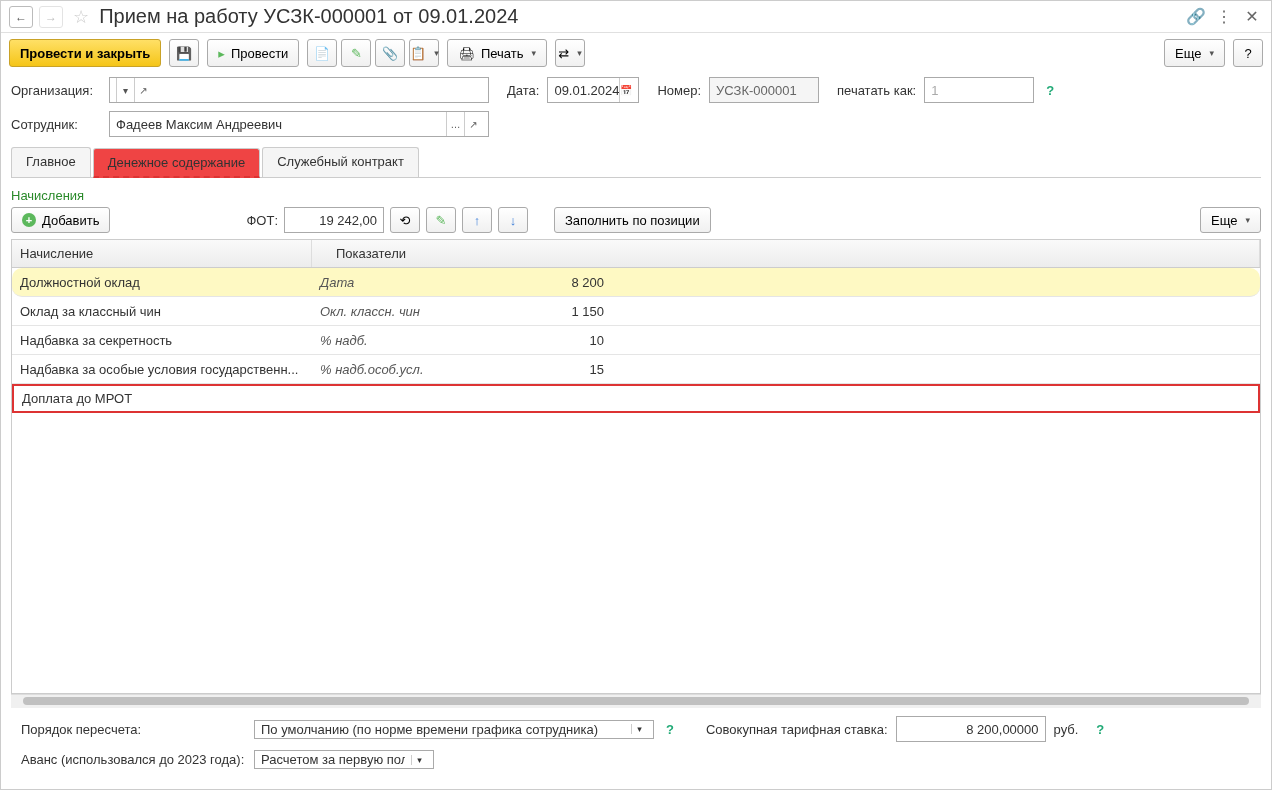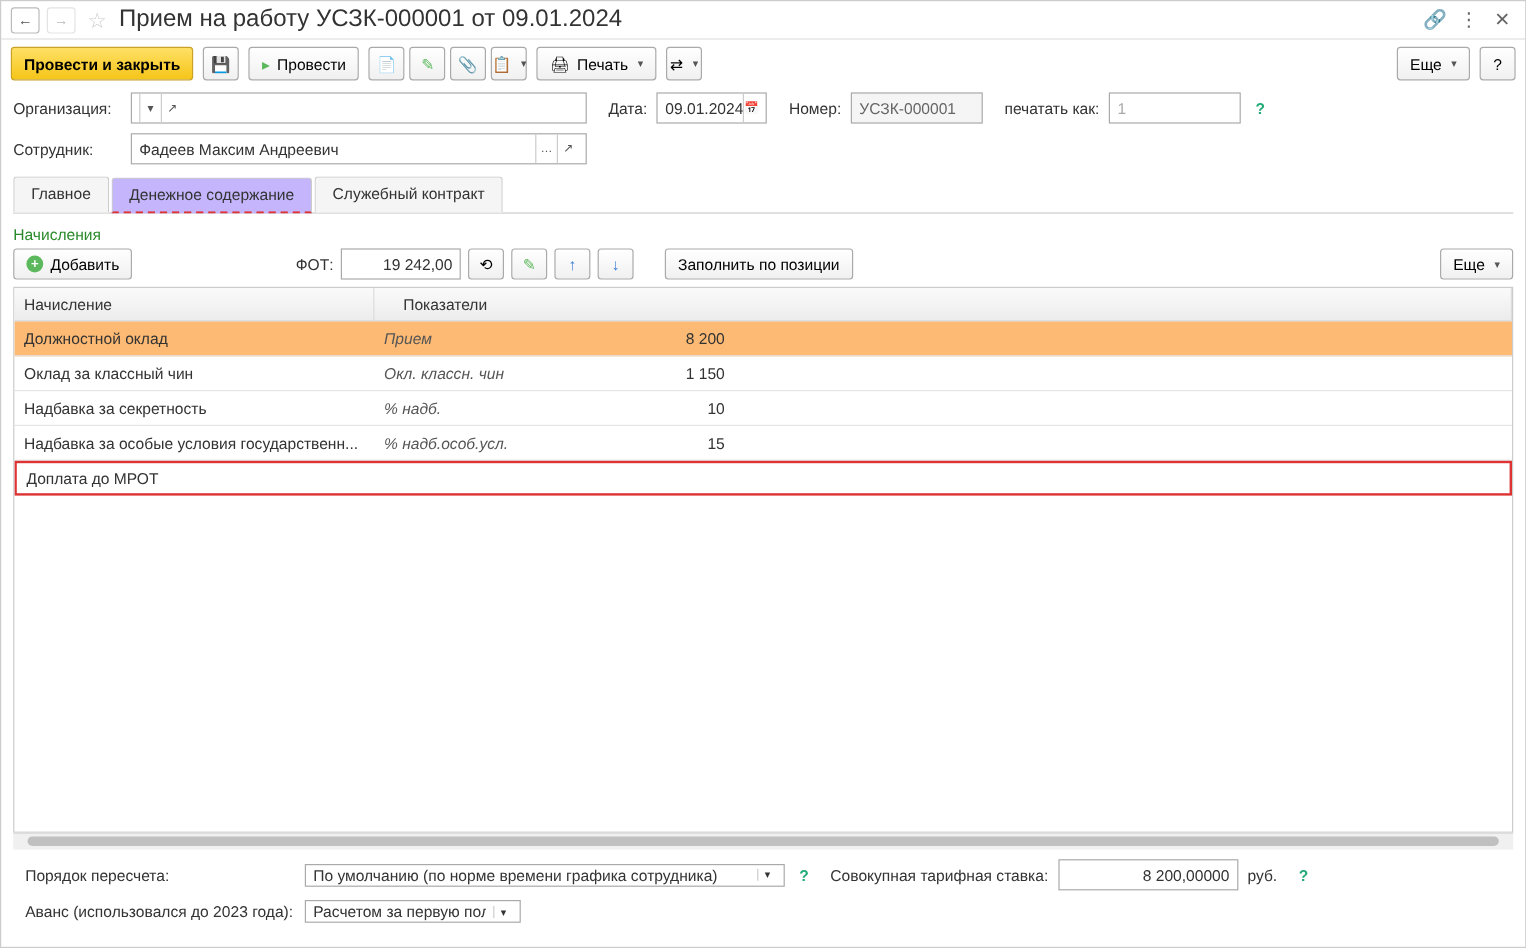--- a/index.html
+++ b/index.html
@@ -32,42 +32,42 @@
 .field-date { width: 92px; }
 .field-num { width: 110px; background: #f5f5f5; color: #666; }
 .field-print { width: 110px; }
 .field-btn { width: 18px; height: 24px; border-left: 1px solid #ccc; display: flex; align-items: center; justify-content: center; cursor: pointer; font-size: 10px; color: #555; }
 .field-text { flex: 1; }
 .help-icon { color: #2a7; cursor: pointer; font-weight: bold; margin-left: 4px; }
 
 
 .tabs { display: flex; border-bottom: 1px solid #ccc; margin: 6px 10px 0 10px; }
 .tab { padding: 6px 14px; border: 1px solid #ccc; border-bottom: none; background: #f5f5f5; cursor: pointer; margin-right: 2px; border-radius: 3px 3px 0 0; }
-.tab.active { background: #c4b5fd; position: relative; top: 1px; border-bottom: 2px dashed #d33; }
+.tab.active { background: #ef4444; position: relative; top: 1px; border-bottom: 2px dashed #d33; }
 
 
 .section { padding: 4px 10px; flex: 1; display: flex; flex-direction: column; }
 .section-title { color: #2a8a2a; margin: 6px 0 4px 0; }
 .section-toolbar { display: flex; align-items: center; gap: 6px; margin-bottom: 6px; }
 .fot-label { margin-left: 130px; }
 .fot-field { width: 100px; height: 26px; border: 1px solid #aaa; display: flex; align-items: center; justify-content: flex-end; padding: 0 6px; }
 .btn.small { height: 26px; }
 .btn.icon-only { width: 30px; padding: 0; justify-content: center; }
 .add-icon { width: 14px; height: 14px; border-radius: 50%; background: #5cb85c; color: #fff; display: flex; align-items: center; justify-content: center; font-size: 11px; font-weight: bold; }
 .arrow-blue { color: #3b7dd8; font-weight: bold; }
 
 
 .table { border: 1px solid #ccc; flex: 1; overflow: auto; }
 .thead { display: flex; background: linear-gradient(#fafafa,#ececec); border-bottom: 1px solid #ccc; }
 .th { padding: 6px 8px; border-right: 1px solid #ddd; font-weight: normal; }
 .th1 { width: 300px; }
 .th2 { flex: 1; margin-left: 16px; }
 .tbody { }
 .tr { display: flex; border-bottom: 1px solid #e5e5e5; height: 29px; align-items: center; }
-.tr.selected { background: #fdba74; }
+.tr.selected { background: #fef9c3; border-radius: 10px; }
 .tr.highlight { border: 2px solid #d33; }
 .td { padding: 4px 8px; }
 .td1 { width: 300px; white-space: nowrap; overflow: hidden; text-overflow: ellipsis; }
 .td2 { width: 180px; font-style: italic; color: #555; }
 .td3 { width: 120px; text-align: right; }
 .scrollbar { height: 14px; background: #f0f0f0; border-top: 1px solid #ddd; padding: 2px; }
 .scrollbar-thumb { height: 8px; background: #c0c0c0; border-radius: 4px; margin: 0 10px; }
 
 
 .footer { padding: 8px 10px; }
@@ -207,21 +207,21 @@
     </div>
 
     <div class="table">
       <div class="thead">
         <div class="th th1">Начисление</div>
         <div class="th th2">Показатели</div>
       </div>
       <div class="tbody" id="tbody">
           <div class="tr selected">
             <div class="td td1">Должностной оклад</div>
-            <div class="td td2">Прием</div>
+            <div class="td td2">Дата</div>
             <div class="td td3">8 200</div>
           </div>
           <div class="tr">
             <div class="td td1">Оклад за классный чин</div>
             <div class="td td2">Окл. классн. чин</div>
             <div class="td td3">1 150</div>
           </div>
           <div class="tr">
             <div class="td td1">Надбавка за секретность</div>
             <div class="td td2">% надб.</div>
@@ -244,21 +244,21 @@
       </div>
 
     <div class="footer">
       <div class="footer-row">
         <span class="label" style="width:225px">Порядок пересчета:</span>
         <div class="select-field" style="width:400px">
           <span class="field-text">По умолчанию (по норме времени графика сотрудника)</span>
           <span class="dd">▾</span>
         </div>
         <span class="help-icon">?</span>
-        <span class="label" style="margin-left:10px">Совокупная тарифная ставка:</span>
+        <span class="label" style="margin-left:24px">Совокупная тарифная ставка:</span>
         <div class="rate-field">
             <span>8 200,00000</span>
           </div>
         <span>руб.</span>
         <span class="help-icon" style="margin-left:10px">?</span>
       </div>
       <div class="footer-row">
         <span class="label" style="width:225px">Аванс (использовался до 2023 года):</span>
         <div class="select-field" style="width:180px">
           <span class="field-text" style="overflow:hidden;white-space:nowrap">Расчетом за первую поло</span>

